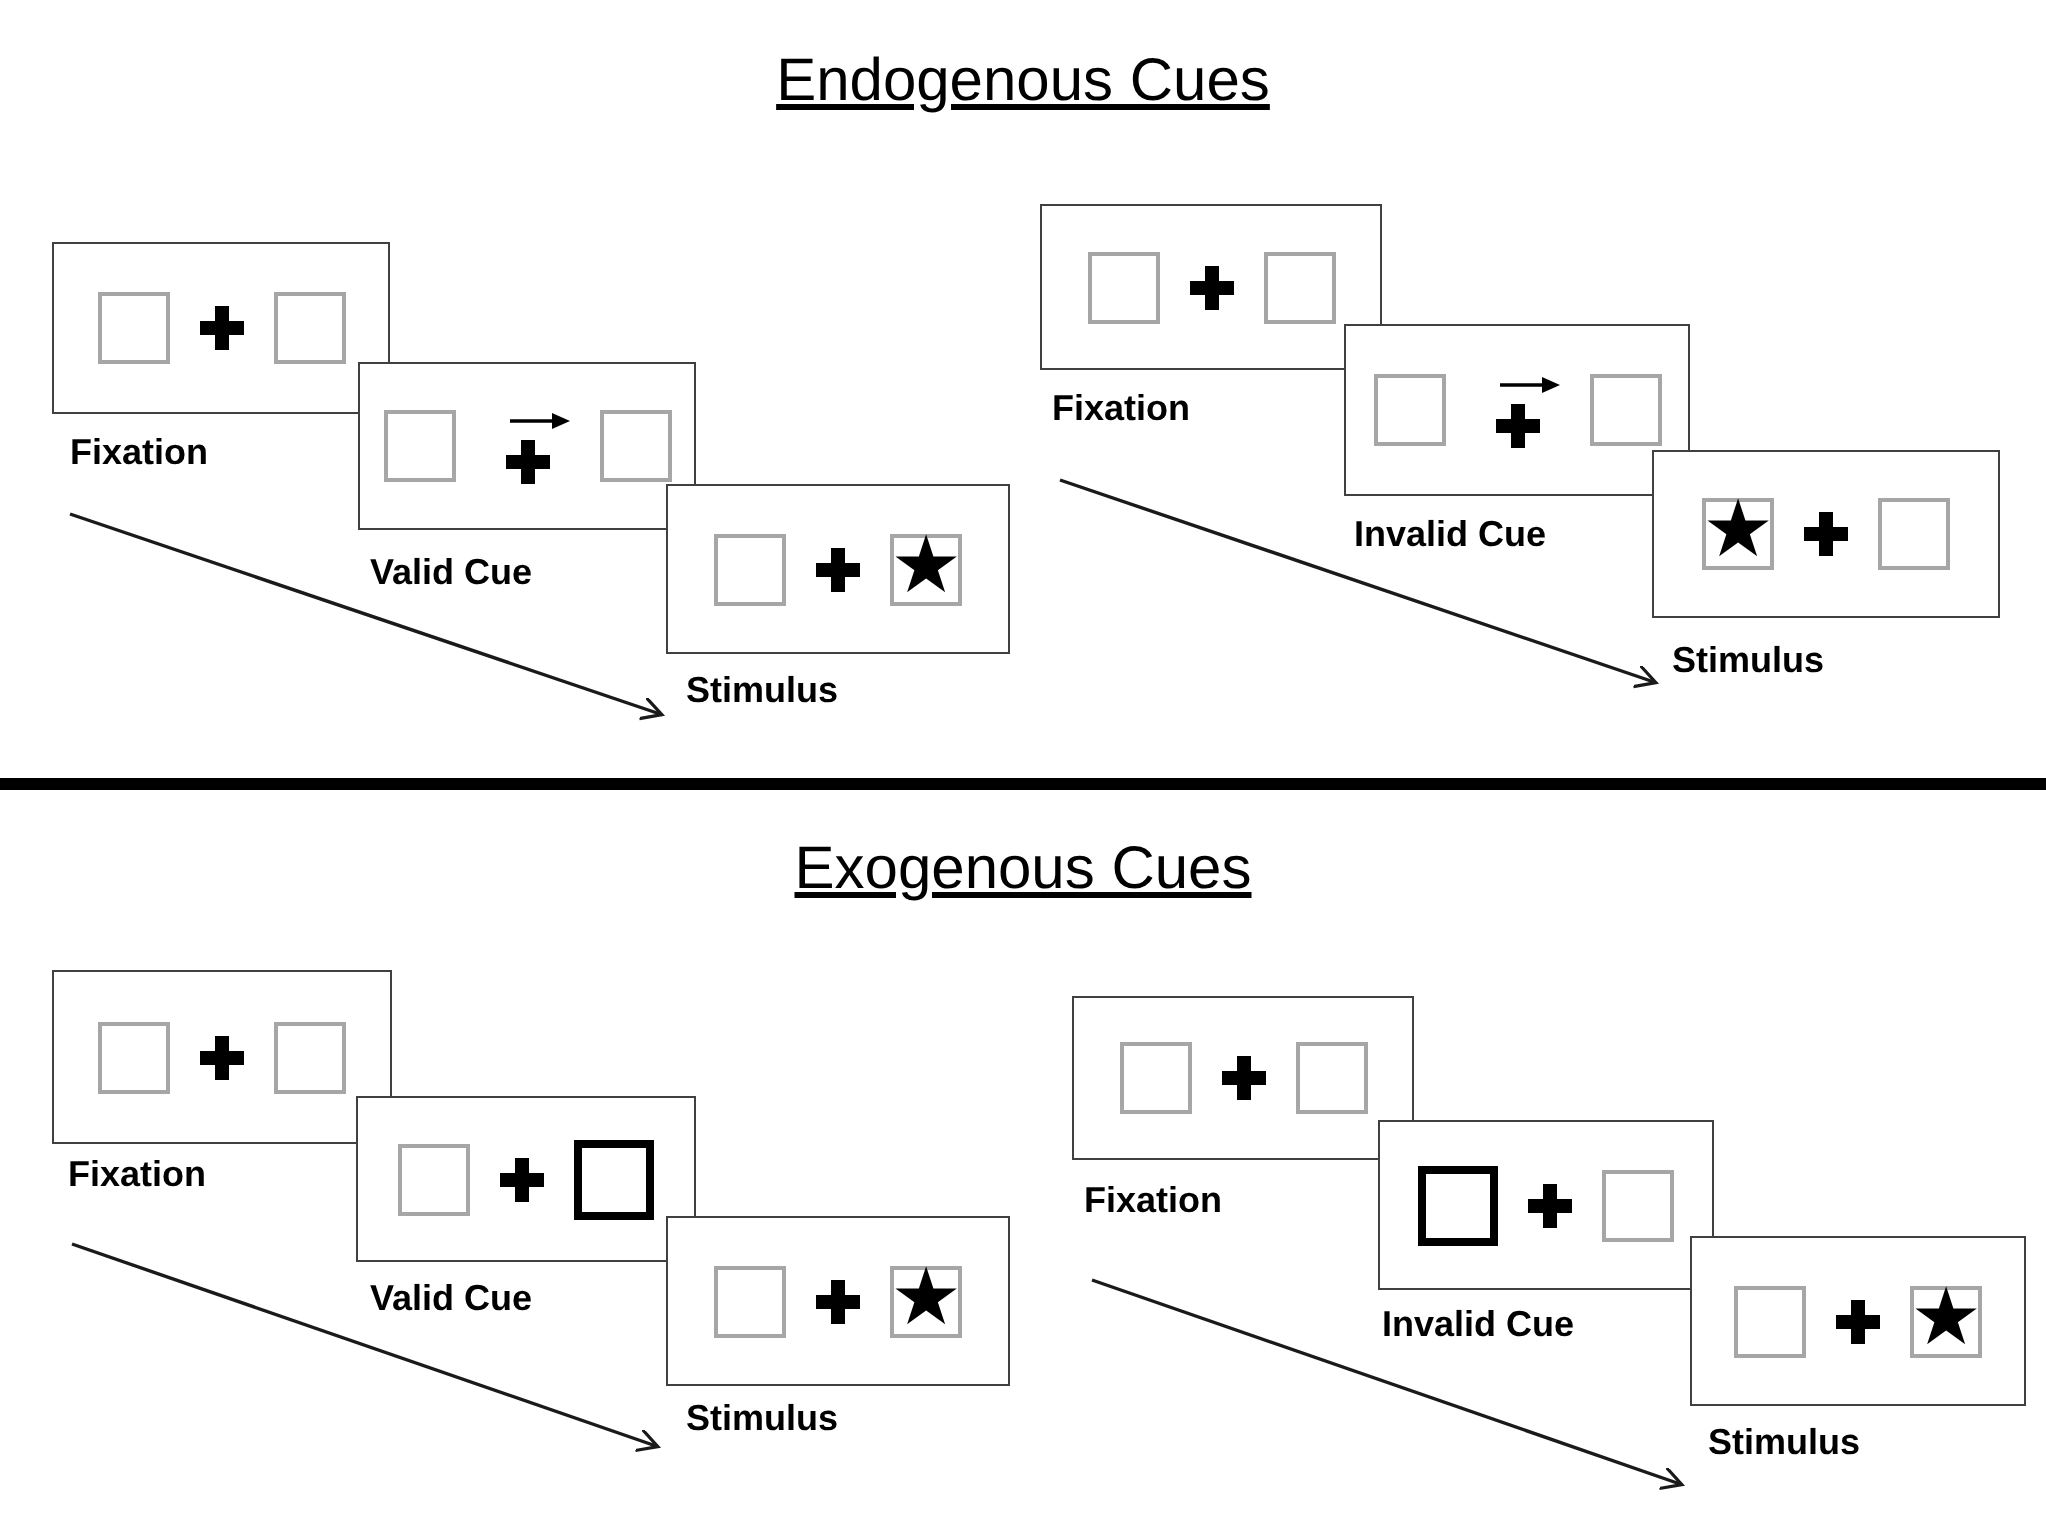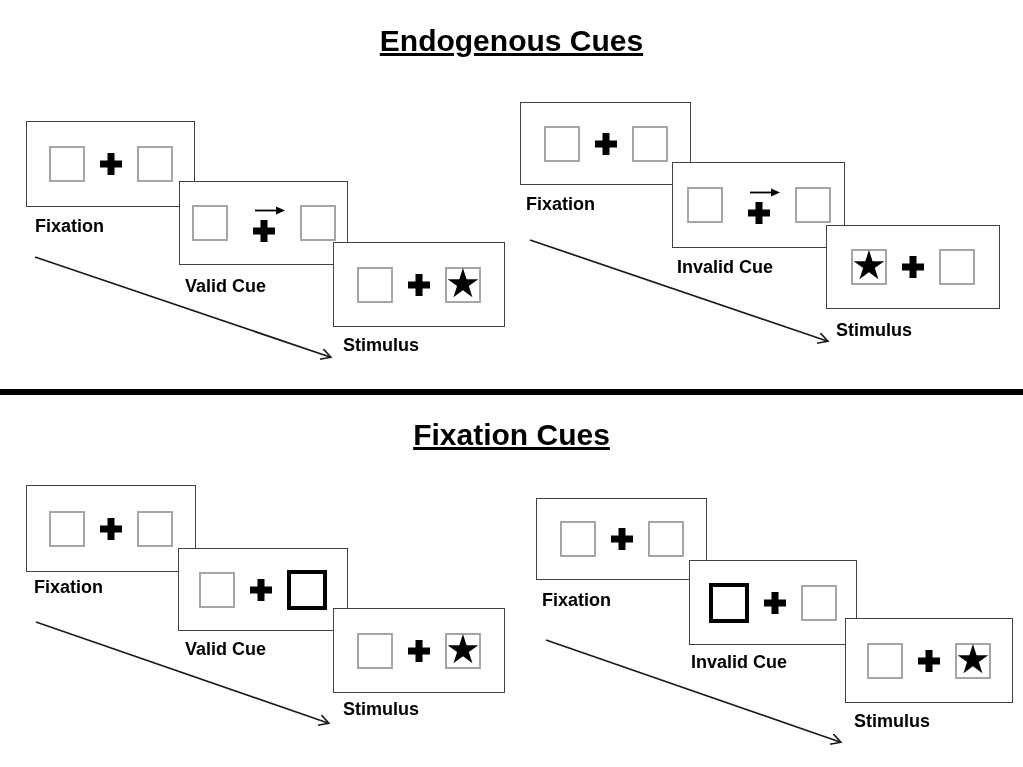--- a/index.html
+++ b/index.html
@@ -9,21 +9,21 @@
     font-family: "Liberation Sans", sans-serif;
     position: relative;
     overflow: hidden;
     color: #000;
   }
   .stage { position: absolute; inset: 0; width: 1023px; height: 767px; }
 
   .section-title {
     position: absolute; left: 0; width: 100%;
     text-align: center;
-    font-size: 30px; font-weight: bold;
+    font-size: 30px; font-weight: normal;
     text-decoration: underline;
     letter-spacing: 0px;
   }
   #title-endo { top: 24px; }
   #title-exo  { top: 418px; }
 
   .divider {
     position: absolute; left: 0; top: 389px;
     width: 1023px; height: 6px;
     background: #000;
@@ -112,21 +112,21 @@
     pointer-events: none;
     z-index: 4;
   }
 </style>
 </head>
 <body>
 
 <div class="stage">
 
   <div class="section-title" id="title-endo">Endogenous Cues</div>
-  <div class="section-title" id="title-exo">Fixation Cues</div>
+  <div class="section-title" id="title-exo">Exogenous Cues</div>
 
   <div class="divider"></div>
 
   <div class="panel" id="ev-fix">
     <div class="sq"></div>
     <svg class="plus-icon" width="22" height="22" viewBox="0 0 22 22">
       <path d="M7.5,0 h7 v7.5 h7.5 v7 h-7.5 v7.5 h-7 v-7.5 h-7.5 v-7 h7.5 z" fill="#000"></path>
     </svg>
     <div class="sq"></div>
   </div>

